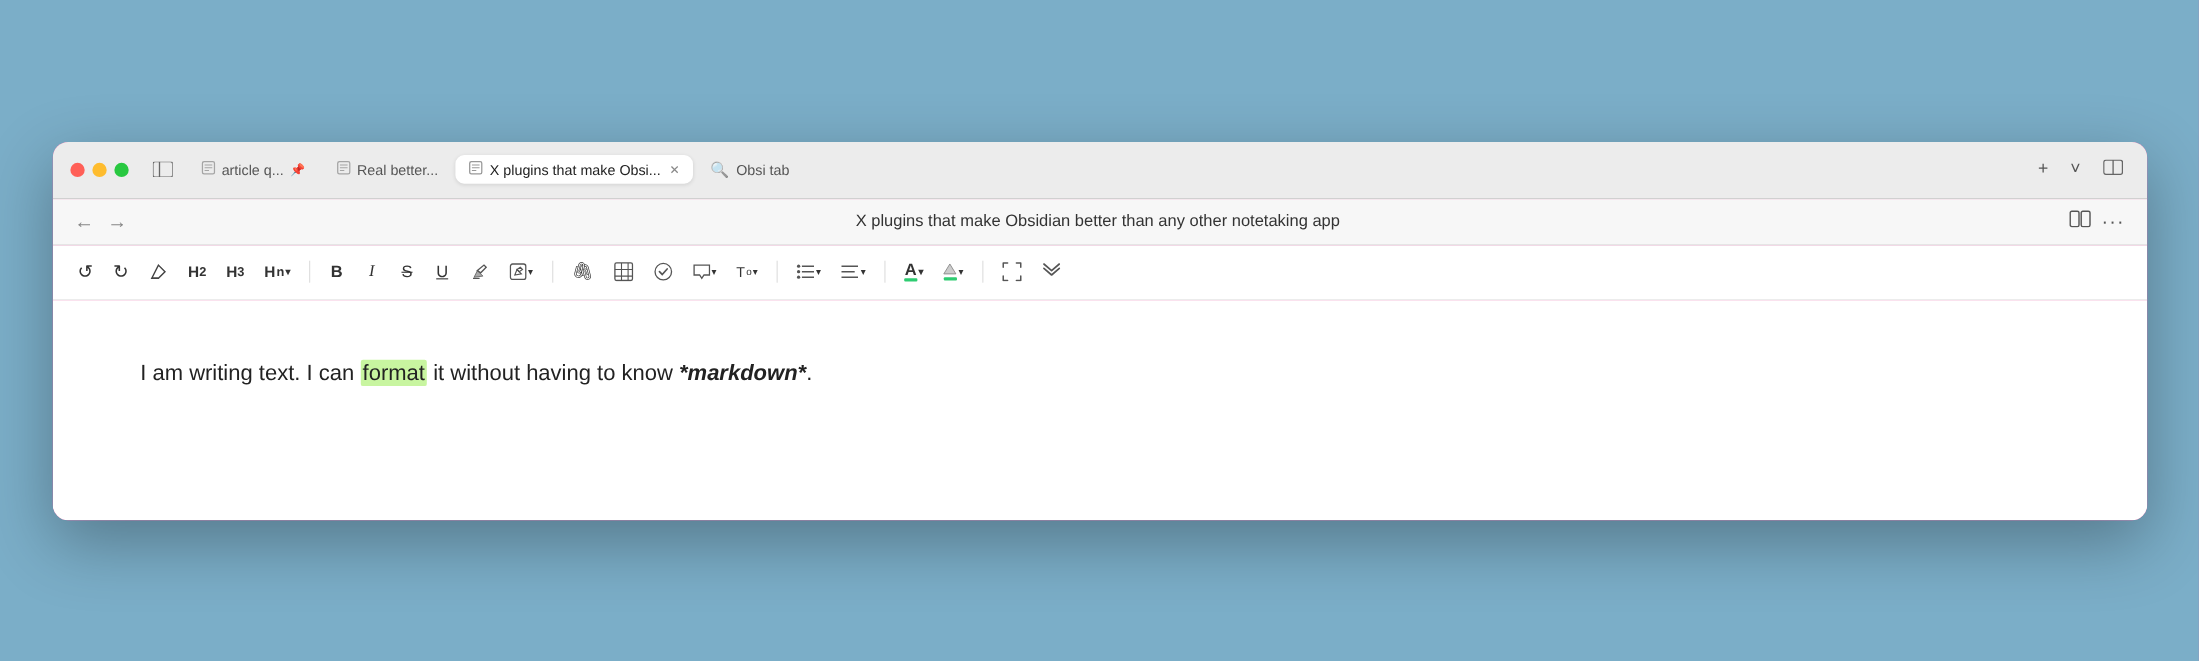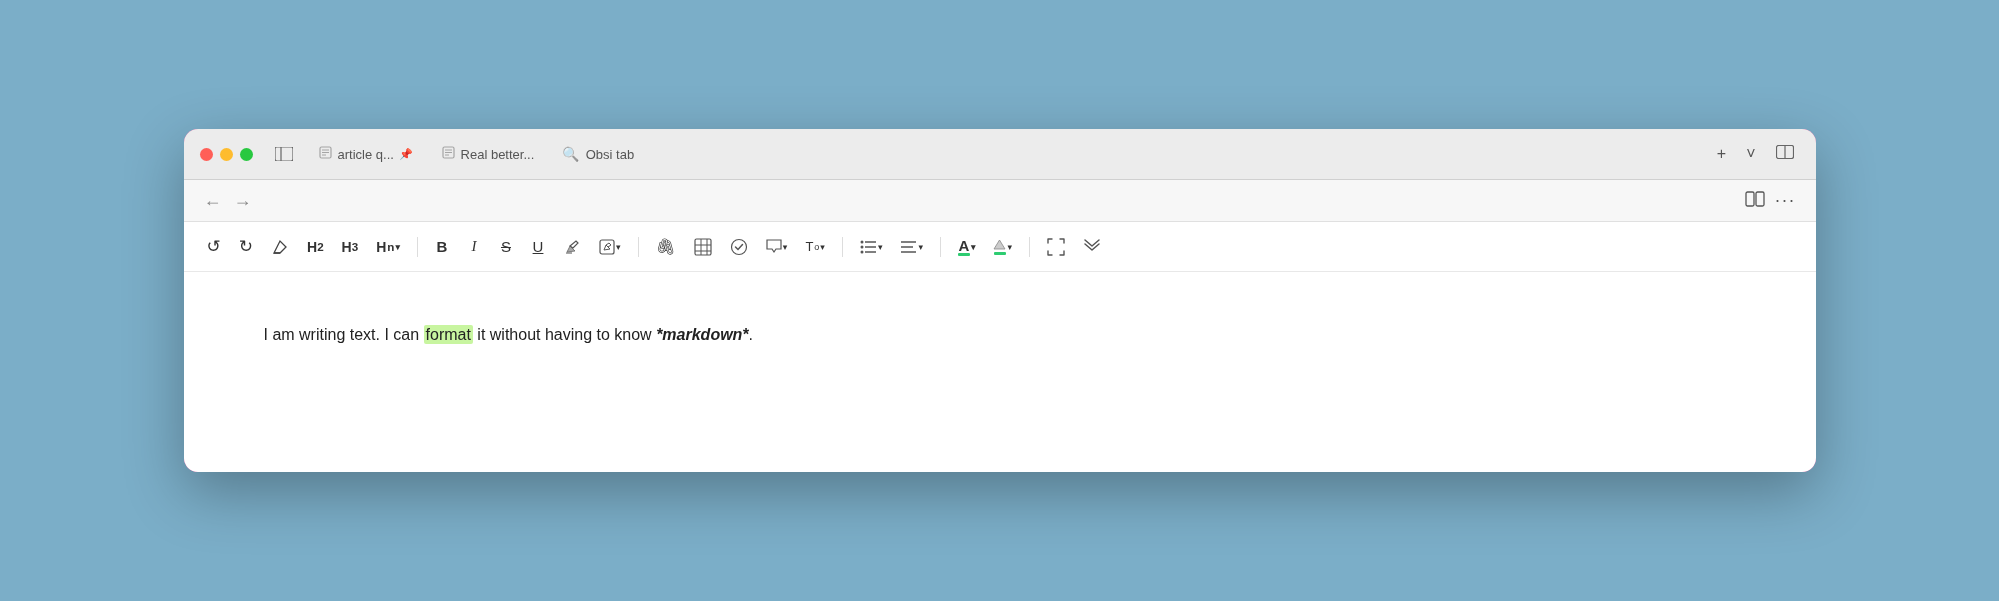--- a/index.html
+++ b/index.html
@@ -8,21 +8,21 @@
       background: #7baec8;
       font-family: -apple-system, BlinkMacSystemFont, "Segoe UI", sans-serif;
       display: flex;
       align-items: center;
       justify-content: center;
       min-height: 100vh;
       padding: 20px;
     }
 
     .window {
-      width: 1632px;
+      width: 1904px;
       background: #ec4899;
       border-radius: 14px;
       box-shadow: 0 20px 60px rgba(0,0,0,0.3);
       overflow: hidden;
     }
 
     
     .titlebar {
       background: #ececec;
       padding: 12px 16px;
@@ -219,21 +219,21 @@
     }
 
     
     .content {
       background: #ffffff;
       padding: 50px 80px;
       min-height: 200px;
     }
 
     .content-text {
-      font-size: 16px;
+      font-size: 20px;
       color: #222;
       line-height: 1.6;
     }
 
     .highlight-word {
       background: #c8f5a0;
       padding: 1px 2px;
       border-radius: 2px;
     }
 
@@ -281,20 +281,32 @@
           <svg width="13" height="13" viewBox="0 0 13 13" fill="none">
             <rect x="1" y="1" width="11" height="11" rx="1.5" stroke="#777" stroke-width="1.2" fill="none"></rect>
             <line x1="3" y1="4" x2="10" y2="4" stroke="#777" stroke-width="1"></line>
             <line x1="3" y1="6.5" x2="10" y2="6.5" stroke="#777" stroke-width="1"></line>
             <line x1="3" y1="9" x2="7" y2="9" stroke="#777" stroke-width="1"></line>
           </svg>
         </span>
         <span>Real better...</span>
       </div>
 
+      <div class="tab active">
+        <span class="tab-icon">
+          <svg width="13" height="13" viewBox="0 0 13 13" fill="none">
+            <rect x="1" y="1" width="11" height="11" rx="1.5" stroke="#555" stroke-width="1.2" fill="none"></rect>
+            <line x1="3" y1="4" x2="10" y2="4" stroke="#555" stroke-width="1"></line>
+            <line x1="3" y1="6.5" x2="10" y2="6.5" stroke="#555" stroke-width="1"></line>
+            <line x1="3" y1="9" x2="7" y2="9" stroke="#555" stroke-width="1"></line>
+          </svg>
+        </span>
+        <span>X plugins that make Obsi...</span>
+        <span class="close-btn">✕</span>
+      </div>
 
       <div class="search-area">
         <span class="search-icon">🔍</span>
         <span>Obsi tab</span>
       </div>
     </div>
 
     <div class="titlebar-actions">
       <button class="titlebar-btn">+</button>
       <button class="titlebar-btn">˅</button>
@@ -305,20 +317,23 @@
         </svg>
       </button>
     </div>
   </div>
 
   <div class="navbar" style="position:relative;">
     <div class="nav-arrows">
       <button class="nav-arrow">←</button>
       <button class="nav-arrow">→</button>
     </div>
+    <div style="flex:1; text-align:center;">
+      <span class="nav-title" style="position:static; transform:none; font-size:15px; color:#333;">X plugins that make Obsidian better than any other notetaking app</span>
+    </div>
     <div class="nav-right">
       <button class="nav-icon-btn">
         <svg width="20" height="16" viewBox="0 0 20 16" fill="none">
           <rect x="1" y="1" width="8" height="14" rx="1.5" stroke="#555" stroke-width="1.3" fill="none"></rect>
           <rect x="11" y="1" width="8" height="14" rx="1.5" stroke="#555" stroke-width="1.3" fill="none"></rect>
         </svg>
       </button>
       <button class="nav-icon-btn" style="font-size:18px; letter-spacing:1px;">···</button>
     </div>
   </div>

